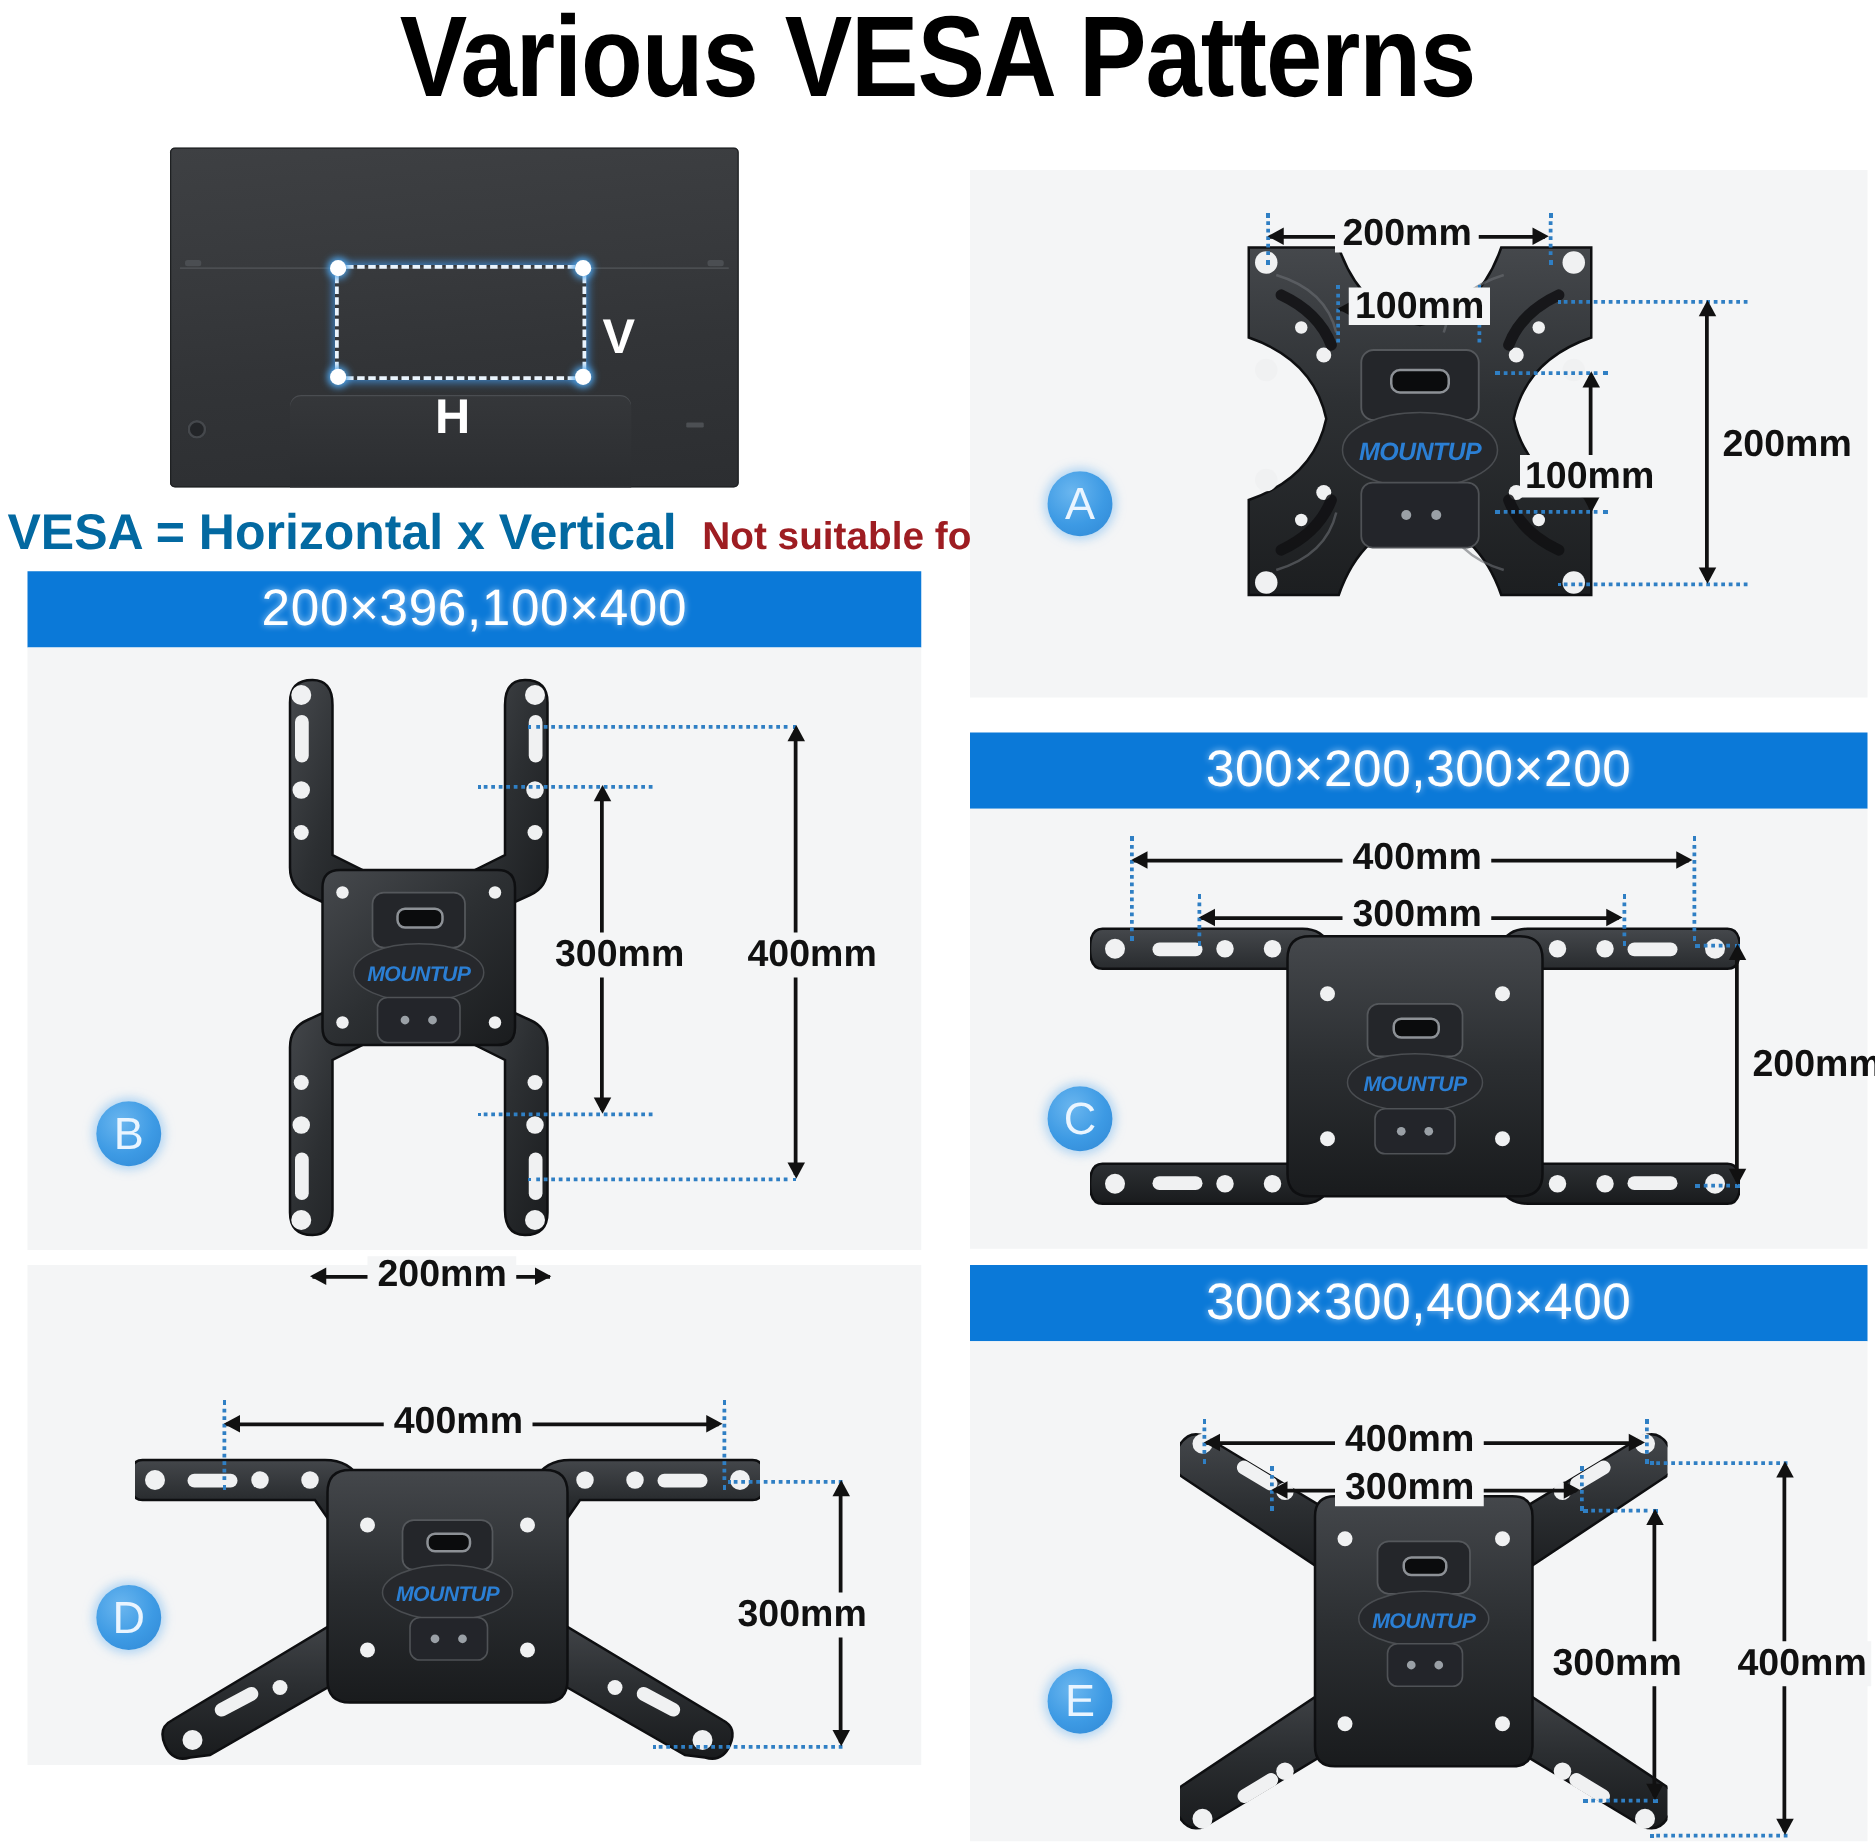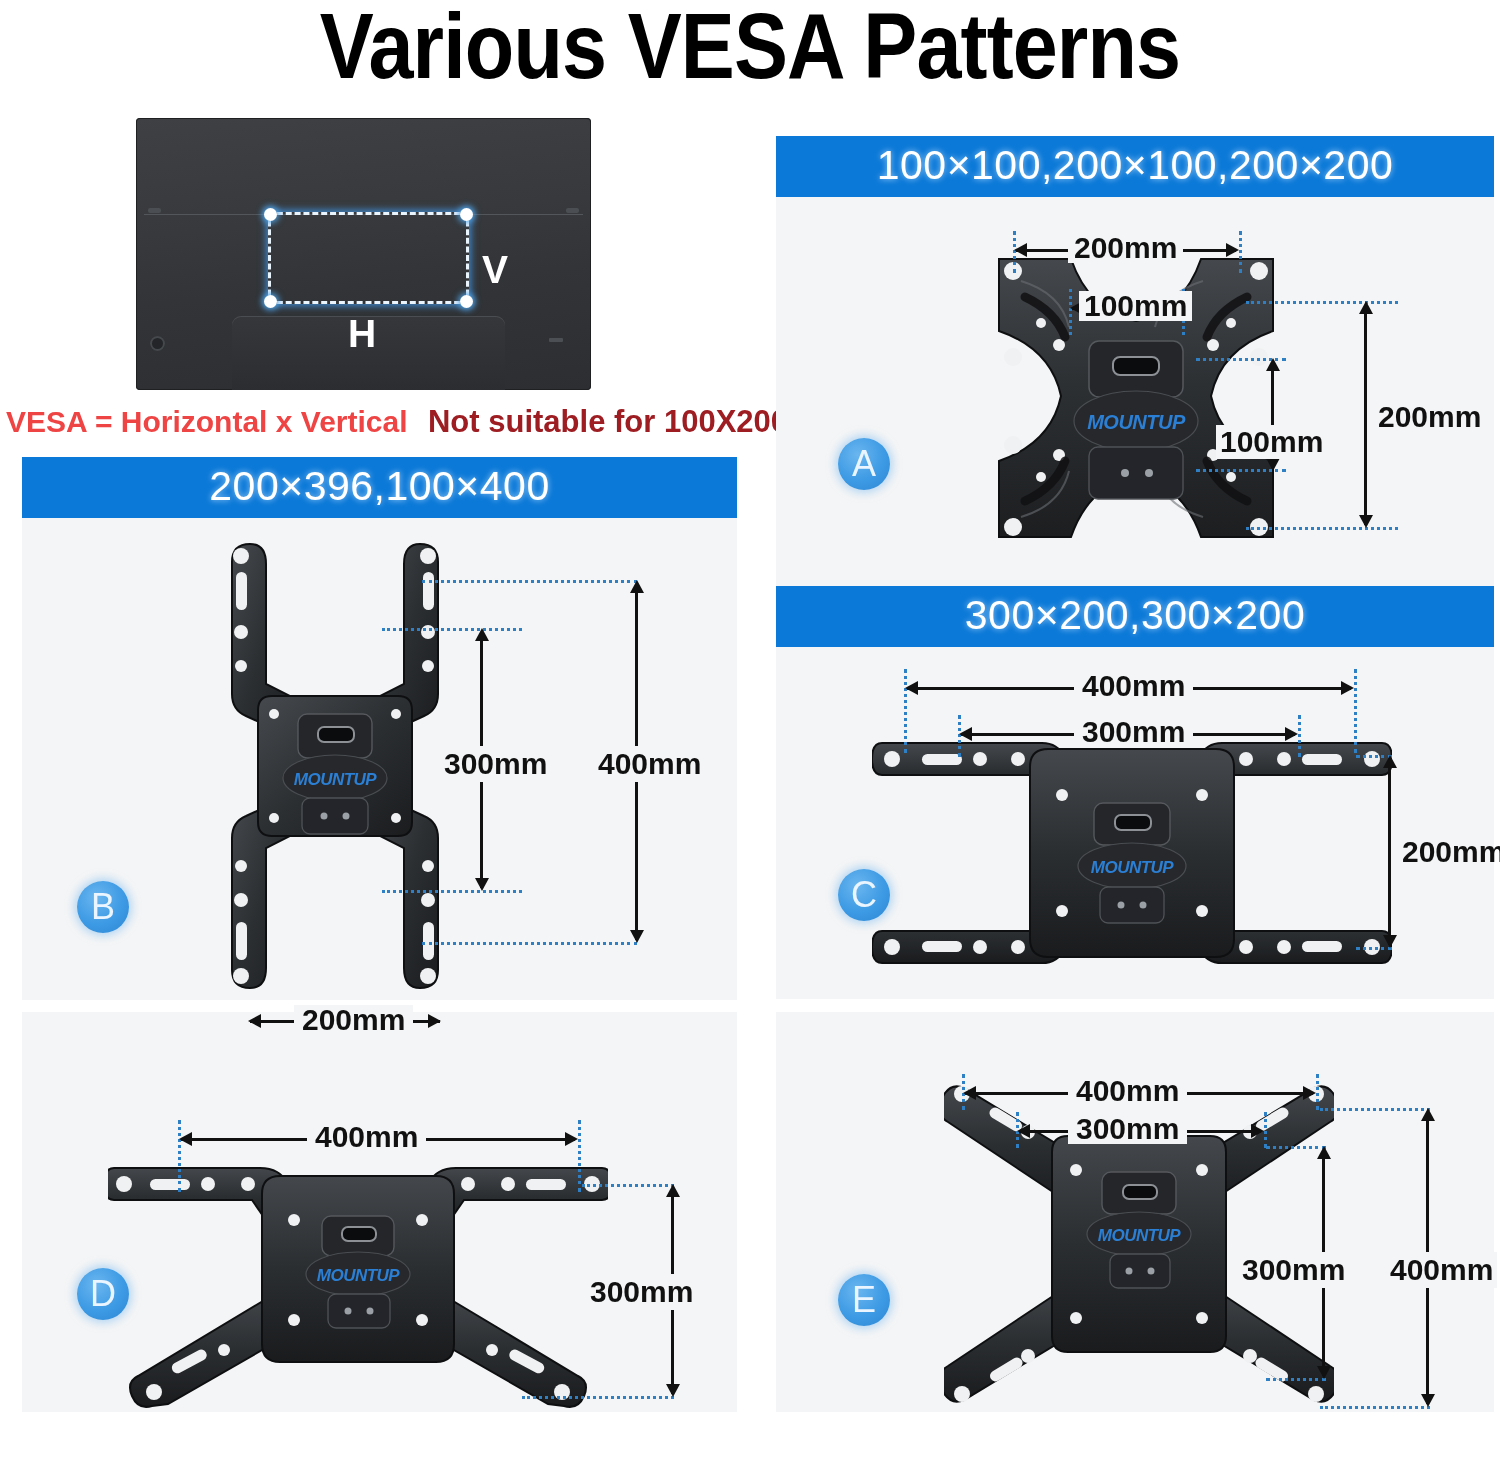--- a/index.html
+++ b/index.html
@@ -111,22 +111,22 @@
   #tv-h-label { left: 212px; top: 196px; }
 
   
   #caption-row {
     position: absolute;
     left: 6px; top: 404px;
     width: 780px; height: 38px;
     white-space: nowrap;
   }
   #vesa-formula {
-    color: #ef4444;
-    font-size: 30px;
+    color: #0369a1;
+    font-size: 40px;
     font-weight: 700;
     font-family: "Liberation Sans Narrow", "Liberation Sans", sans-serif;
     letter-spacing: 0px;
   }
   #not-suitable-note {
     color: #9e1d22;
     font-size: 31px;
     font-weight: 700;
     font-family: "Liberation Sans Narrow", "Liberation Sans", sans-serif;
     margin-left: 16px;
@@ -244,21 +244,20 @@
   <div class="axis-label" id="tv-v-label">V</div>
   <div class="axis-label" id="tv-h-label">H</div>
 </div>
 
 <div id="caption-row">
   <span id="vesa-formula">VESA = Horizontal x Vertical</span>
   <span id="not-suitable-note">Not suitable for 100X200</span>
 </div>
 
 <div class="panel" style="left:776px; top:136px; width:718px;">
-  <div class="panel-header">100×100,200×100,200×200</div>
   <div class="panel-body" style="height:422px;">
     <div class="badge" style="left:62px; top:241px;">A</div>
 
     <div class="bracket" style="left:215px; top:52px;">
       <svg width="290" height="300" viewBox="0 0 290 300">
         <defs>
           <linearGradient id="ga" x1="0" y1="0" x2="0" y2="1">
             <stop offset="0%" stop-color="#45484c"></stop>
             <stop offset="45%" stop-color="#2d3033"></stop>
             <stop offset="100%" stop-color="#1c1e20"></stop>
@@ -540,20 +539,21 @@
     <div class="guide h" style="left:560px; top:172px; width:92px;"></div>
     <div class="guide h" style="left:500px; top:384px; width:152px;"></div>
     <div class="dline v" style="left:649px; top:176px; height:206px;"></div>
     <div class="arr up" style="left:644px; top:172px;"></div>
     <div class="arr down" style="left:644px; top:372px;"></div>
     <div class="mm big" style="left:564px; top:262px; background:#f4f5f6; padding:3px 4px;">300mm</div>
   </div>
 </div>
 
 <div class="panel" style="left:776px; top:1012px; width:718px;">
+  <div class="panel-header">300×300,400×400</div>
   <div class="panel-body" style="height:400px;">
     <div class="badge" style="left:62px; top:262px;">E</div>
 
     <div class="bracket" style="left:168px; top:62px;">
       <svg width="390" height="340" viewBox="0 0 390 340">
         <defs>
           <linearGradient id="ge" x1="0" y1="0" x2="0" y2="1">
             <stop offset="0%" stop-color="#44474b"></stop>
             <stop offset="50%" stop-color="#2b2e31"></stop>
             <stop offset="100%" stop-color="#191b1d"></stop>

